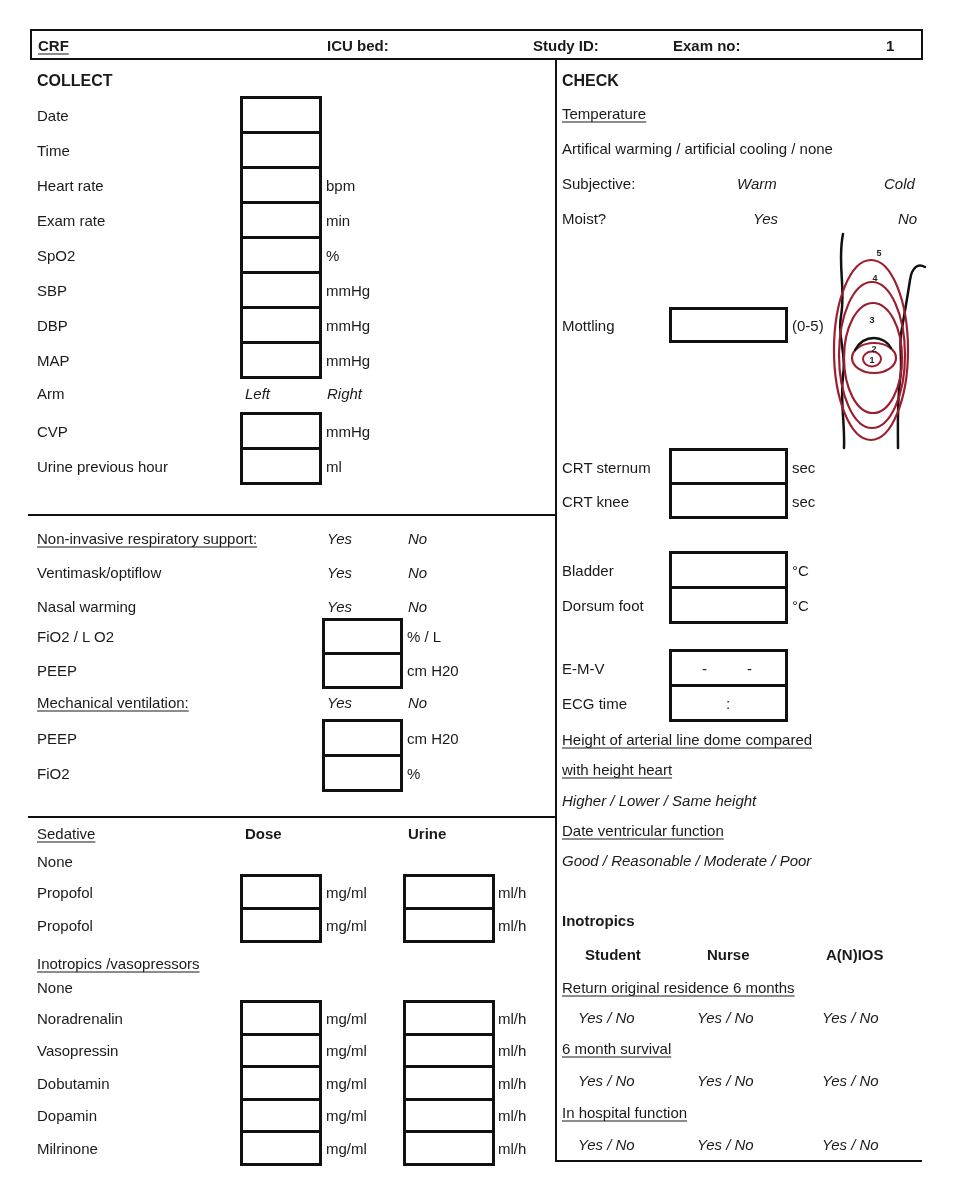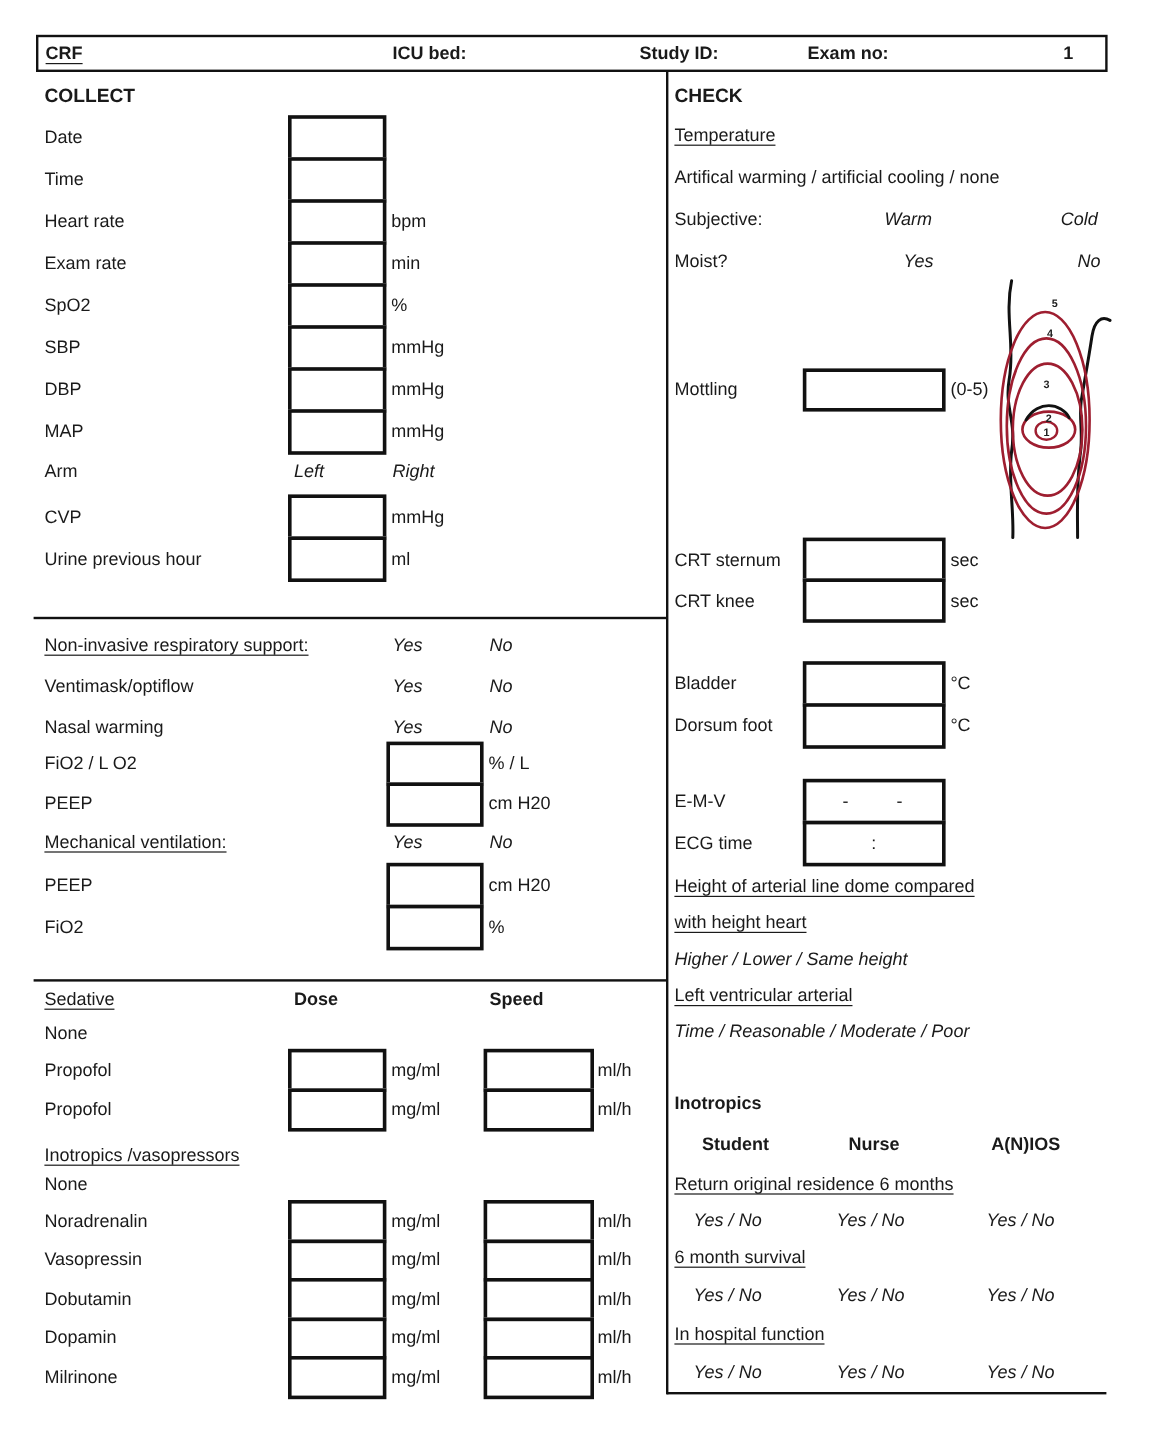--- a/index.html
+++ b/index.html
@@ -108,21 +108,21 @@
   <span class="t" style="left:37px;top:773px">FiO2</span>
   <div class="stack" style="left:322px;top:719px;width:81px">
     <div class="box h38"></div>
     <div class="box h38"></div>
   </div>
   <span class="t" style="left:407px;top:738px">cm H20</span>
   <span class="t" style="left:407px;top:773px">%</span>
 
   <span class="t u" style="left:37px;top:833px">Sedative</span>
   <span class="t b" style="left:245px;top:833px">Dose</span>
-  <span class="t b" style="left:408px;top:833px">Speed</span>
+  <span class="t b" style="left:408px;top:833px">Urine</span>
   <span class="t" style="left:37px;top:861px">None</span>
 
   <span class="t" style="left:37px;top:892px">Propofol</span>
   <span class="t" style="left:37px;top:925px">Propofol</span>
   <div class="stack" style="left:240px;top:874px;width:82px">
     <div class="box h36"></div>
     <div class="box h36"></div>
   </div>
   <div class="stack" style="left:403px;top:874px;width:92px">
     <div class="box h36"></div>
@@ -226,22 +226,22 @@
     <div class="box h38"></div>
   </div>
   <span class="t" style="left:702px;top:668px">-</span>
   <span class="t" style="left:747px;top:668px">-</span>
   <span class="t" style="left:726px;top:703px">:</span>
 
   <span class="t u" style="left:562px;top:739px">Height of arterial line dome compared</span>
   <span class="t u" style="left:562px;top:769px">with height heart</span>
   <span class="t i" style="left:562px;top:800px">Higher / Lower / Same height</span>
 
-  <span class="t u" style="left:562px;top:830px">Left ventricular arterial</span>
-  <span class="t i" style="left:562px;top:860px">Time / Reasonable / Moderate / Poor</span>
+  <span class="t u" style="left:562px;top:830px">Date ventricular function</span>
+  <span class="t i" style="left:562px;top:860px">Good / Reasonable / Moderate / Poor</span>
 
   <span class="t b" style="left:562px;top:920px">Inotropics</span>
   <span class="t b" style="left:585px;top:954px">Student</span>
   <span class="t b" style="left:707px;top:954px">Nurse</span>
   <span class="t b" style="left:826px;top:954px">A(N)IOS</span>
 
   <span class="t u" style="left:562px;top:987px">Return original residence 6 months</span>
   <span class="t i" style="left:578px;top:1017px">Yes / No</span>
   <span class="t i" style="left:697px;top:1017px">Yes / No</span>
   <span class="t i" style="left:822px;top:1017px">Yes / No</span>

